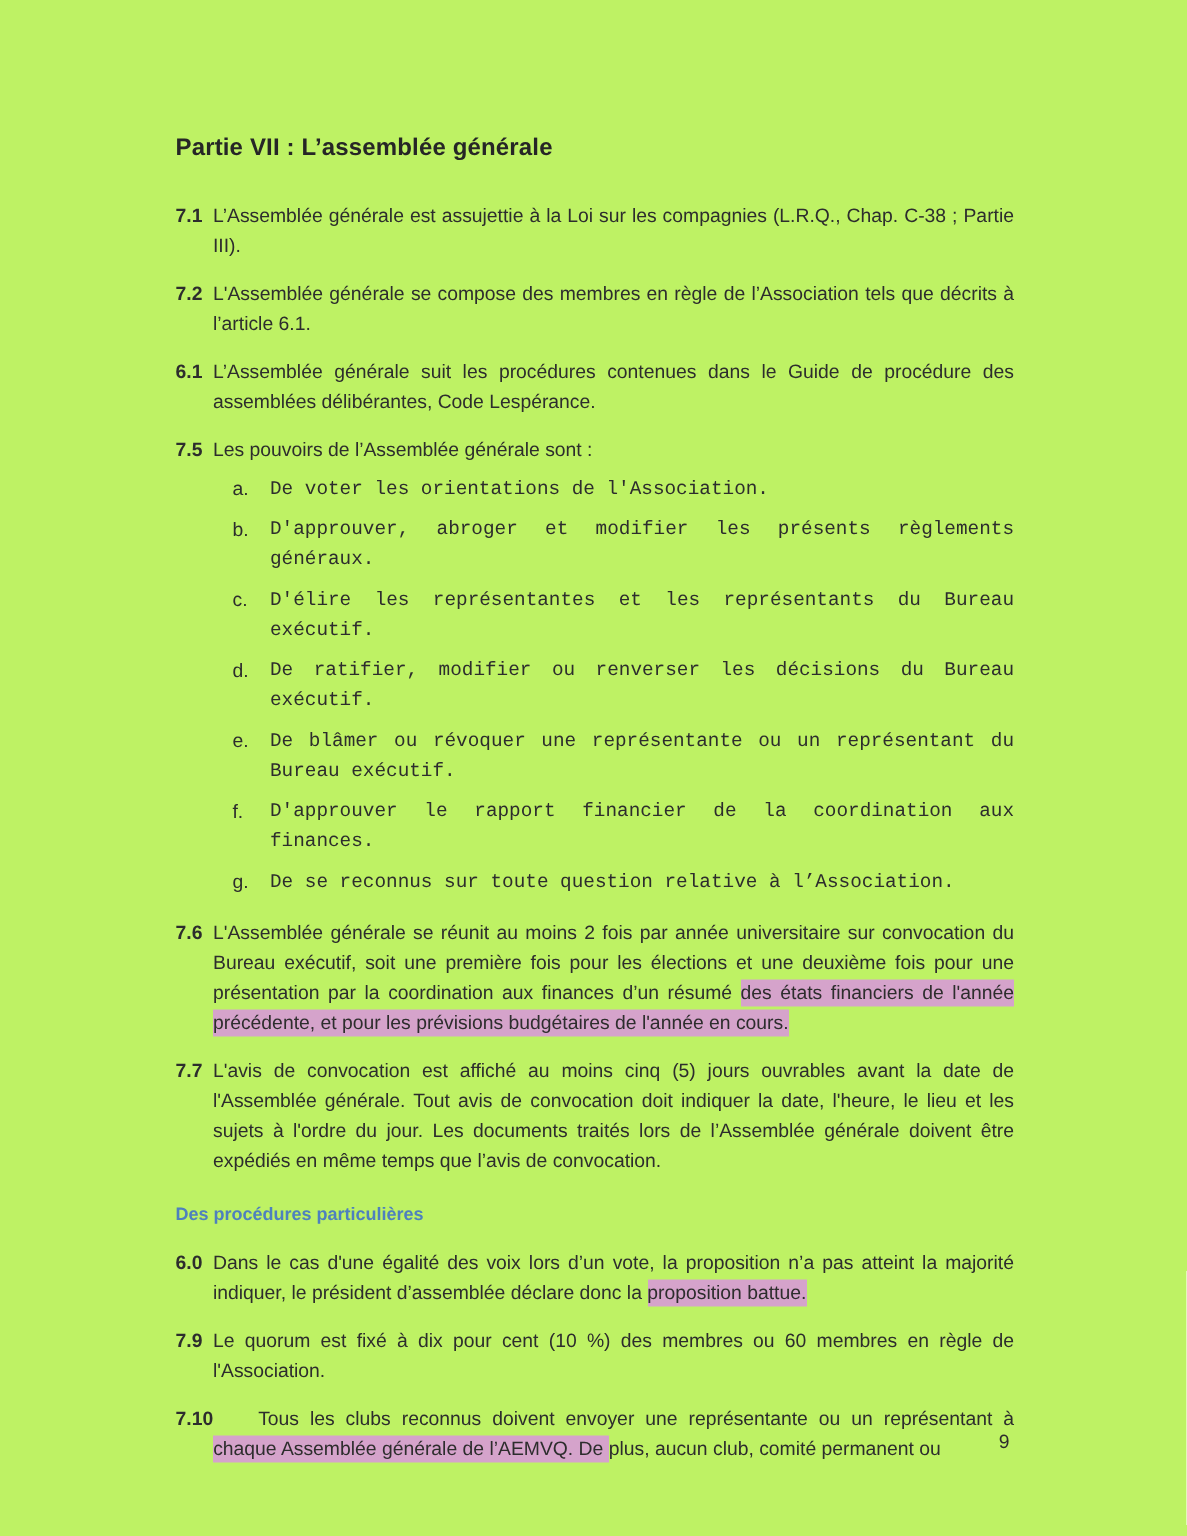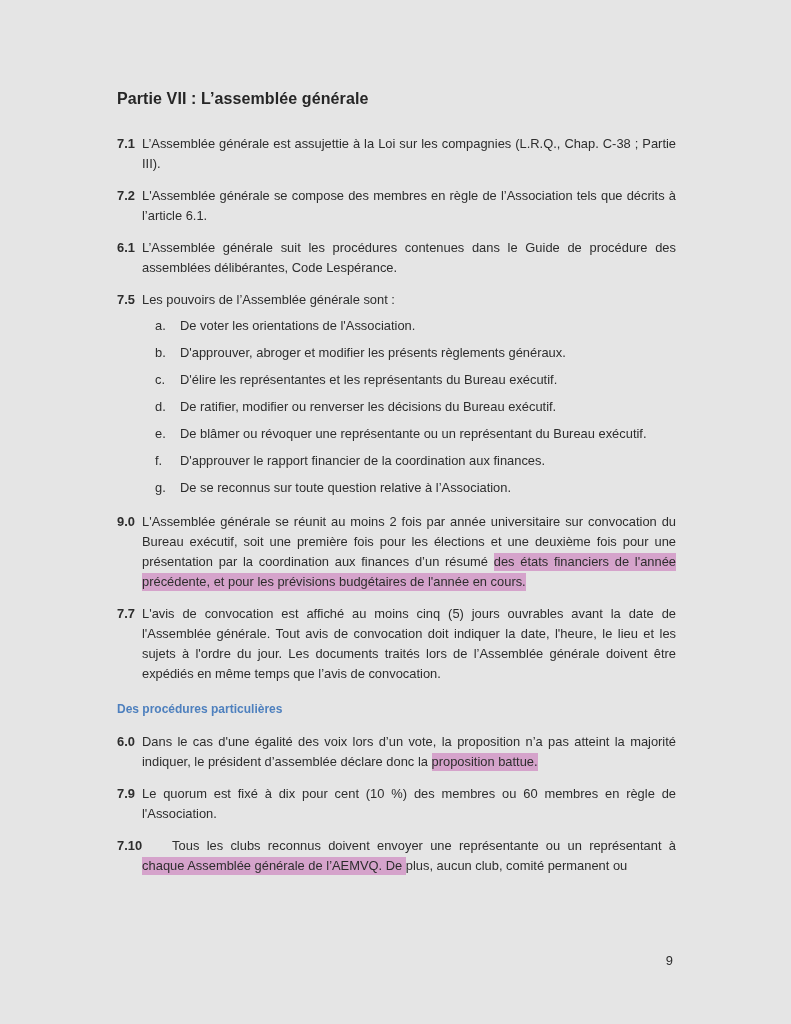--- a/index.html
+++ b/index.html
@@ -4,21 +4,21 @@
 <style>
   html, body {
     margin: 0;
     padding: 0;
     background: #ffffff;
   }
   .page {
     position: relative;
     width: 791px;
     height: 1024px;
-    background: #e5e5e5;
+    background: #bef264;
     font-family: "Liberation Sans", sans-serif;
     color: var(--text, #2d2d2d);
     overflow: hidden;
   }
   .content {
     position: absolute;
     left: 117px;
     top: 90px;
     width: 559px;
   }
@@ -56,20 +56,21 @@
     font-size: 12.9px;
     line-height: 20px;
     margin: 0 0 7px 0;
   }
   .lmark {
     flex: 0 0 25px;
   }
   .lbody {
     flex: 1;
     text-align: justify;
+    font-family: Liberation Mono, monospace;
   }
   .hl {
     background: var(--highlight, #d5a3cb);
     padding: 1px 0 2px 0;
   }
   .subheading {
     font-size: 12px;
     color: var(--subheading, #4e80be);
     margin: 18px 0 16px 0;
   }
@@ -135,21 +136,21 @@
         <span class="lmark">f.</span>
         <span class="lbody">D'approuver le rapport financier de la coordination aux finances.</span>
       </div>
       <div class="li">
         <span class="lmark">g.</span>
         <span class="lbody">De se reconnus sur toute question relative à l’Association.</span>
       </div>
     </div>
 
     <div class="para">
-      <span class="pnum">9.0</span>
+      <span class="pnum">7.6</span>
       <span class="pbody"><span>L'Assemblée générale se réunit au moins 2 fois par année universitaire sur convocation du Bureau exécutif, soit une première fois pour les élections et une deuxième fois pour une présentation par la coordination aux finances d’un résumé </span><span class="hl">des états financiers de l'année précédente, et pour les prévisions budgétaires de l'année en cours.</span></span>
     </div>
 
     <div class="para">
       <span class="pnum">7.7</span>
       <span class="pbody">L'avis de convocation est affiché au moins cinq (5) jours ouvrables avant la date de l'Assemblée générale. Tout avis de convocation doit indiquer la date, l'heure, le lieu et les sujets à l'ordre du jour. Les documents traités lors de l’Assemblée générale doivent être expédiés en même temps que l’avis de convocation.</span>
     </div>
 
     <h2 class="subheading">Des procédures particulières</h2>
 

